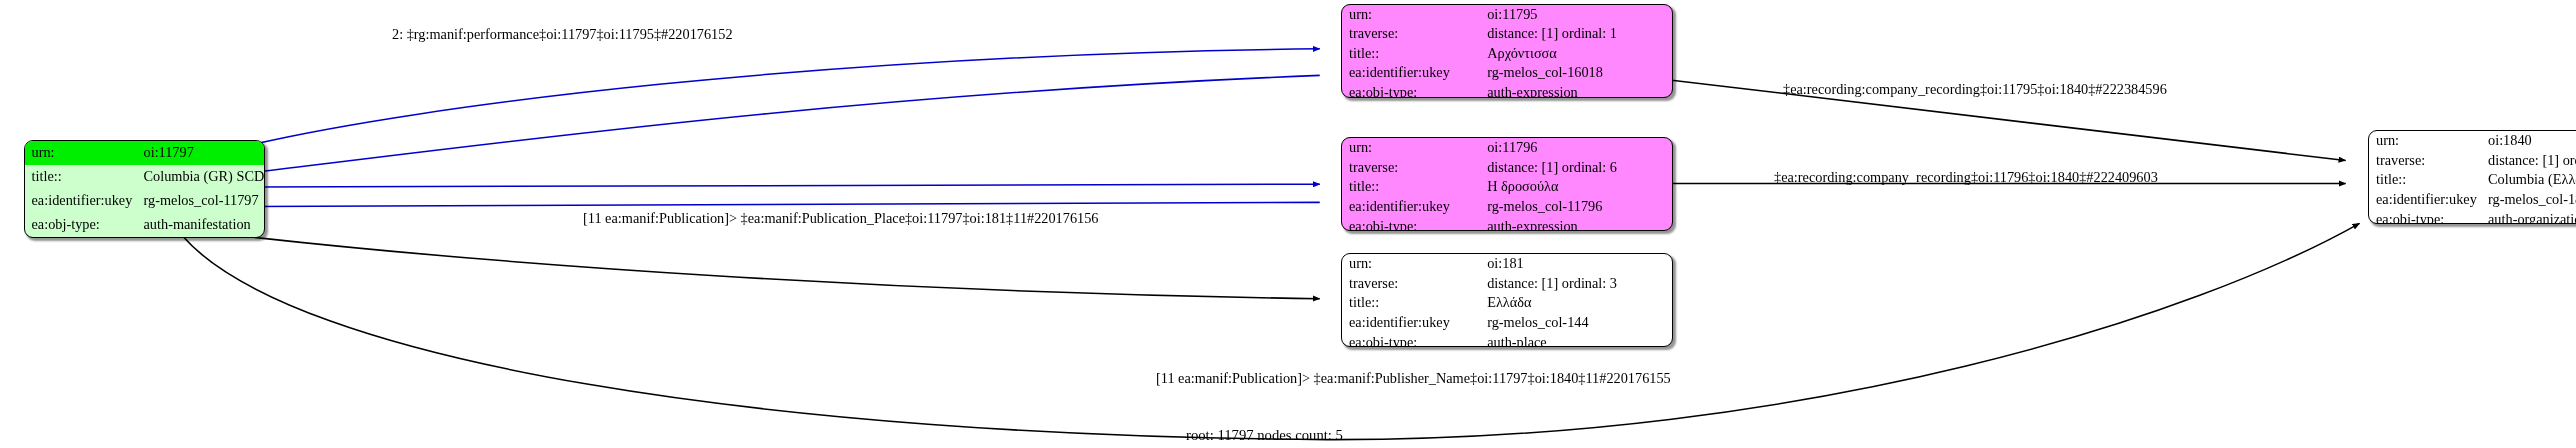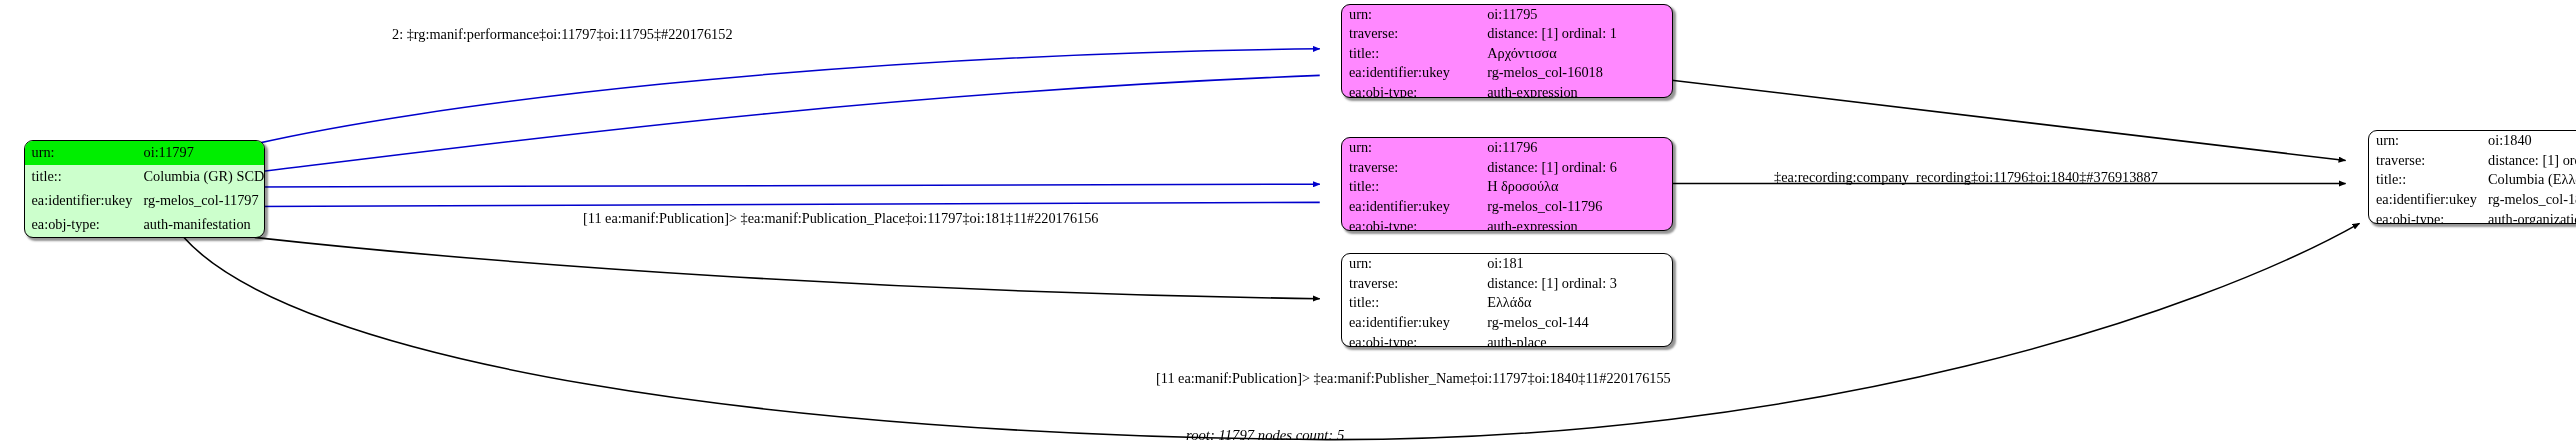--- a/index.html
+++ b/index.html
@@ -68,21 +68,20 @@
     white-space: nowrap;
     color: #000000;
     z-index: 6;
   }
   .caption {
     position: absolute;
     font-size: 14.7px;
     white-space: nowrap;
     color: #000000;
     z-index: 6;
-    font-style: italic;
   }
 </style>
 </head>
 <body>
 
 <div id="canvas">
 
   <svg id="edge-layer" viewBox="0 0 3689 642" xmlns="http://www.w3.org/2000/svg">
     <defs>
       <marker id="arrow-blue" markerWidth="11" markerHeight="9" refX="10" refY="4.5" orient="auto" markerUnits="userSpaceOnUse">
@@ -241,21 +240,22 @@
       </table>
   </div>
 
   <div class="edge-label" style="left:360px; top:27px;margin-left:32px;">2: ‡rg:manif:performance‡oi:11797‡oi:11795‡#220176152</div>
 
 
 
 
   <div class="edge-label" style="left:583px; top:211px;">[11 ea:manif:Publication]&gt; ‡ea:manif:Publication_Place‡oi:11797‡oi:181‡11#220176156</div>
 
-
-  <div class="edge-label" style="left:1774px; top:170px;">‡ea:recording:company_recording‡oi:11796‡oi:1840‡#376913887</div>
+  <div class="edge-label" style="left:1783px; top:82px;">‡ea:recording:company_recording‡oi:11795‡oi:1840‡#222384596</div>
+
+  <div class="edge-label" style="left:1774px; top:170px;">‡ea:recording:company_recording‡oi:11796‡oi:1840‡#222409603</div>
 
   <div class="edge-label" style="left:1156px; top:371px;">[11 ea:manif:Publication]&gt; ‡ea:manif:Publisher_Name‡oi:11797‡oi:1840‡11#220176155</div>
 
   <div class="caption" style="left:1186px; top:427px;">root: 11797 nodes count: 5</div>
 
 </div>
 
 
 </body></html>

